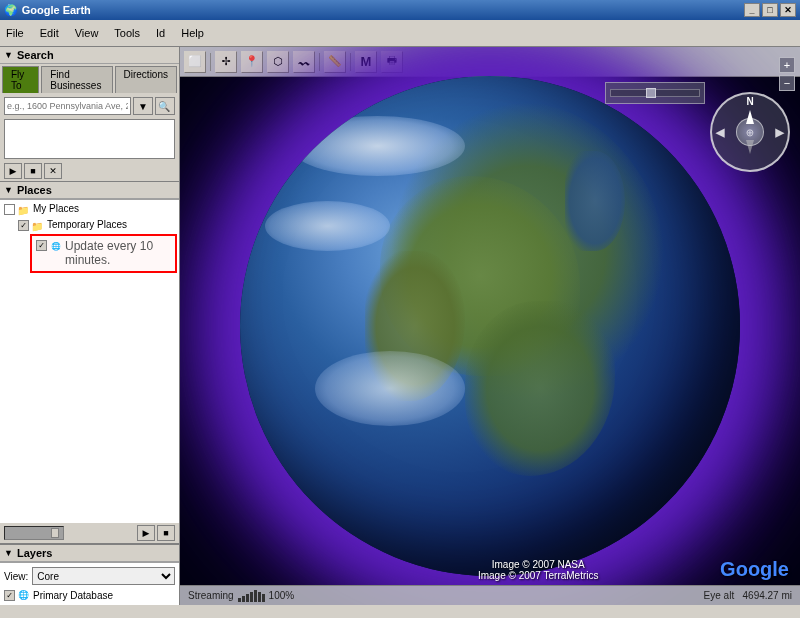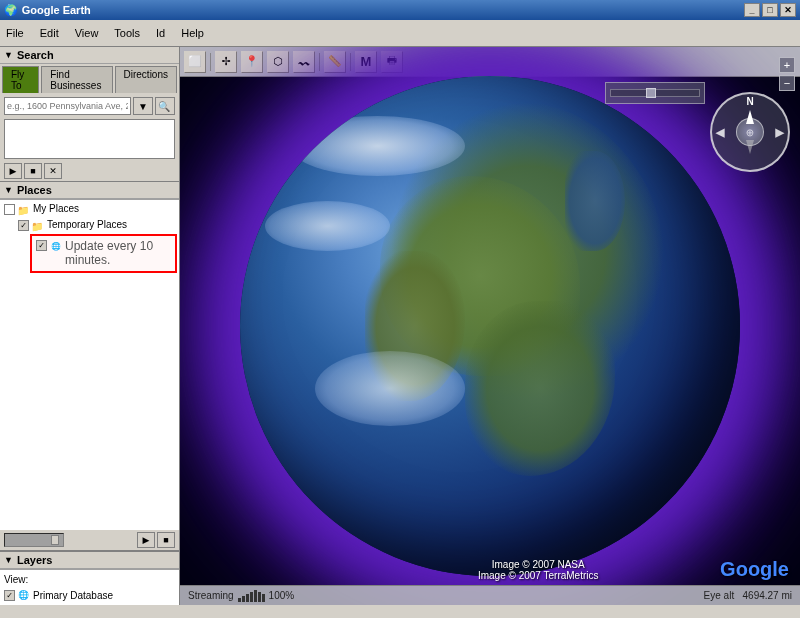--- a/index.html
+++ b/index.html
@@ -667,20 +667,25 @@
     </div>
 
     <div class="layers-section">
       <div class="section-header">
         <span class="arrow">▼</span>
         <span>Layers</span>
       </div>
       <div class="layers-content">
         <div class="layers-view-row">
           <span>View:</span>
+          <select class="layers-select">
+            <option>Core</option>
+            <option>Earth Gallery</option>
+            <option>Featured Content</option>
+          </select>
         </div>
         <div class="layers-tree-item">
           <div class="tree-checkbox" style="background:#d4d0c8;">✓</div>
           <div class="tree-icon" style="font-size:9px;">🌐</div>
           <span>Primary Database</span>
         </div>
       </div>
     </div>
 
   </div>

